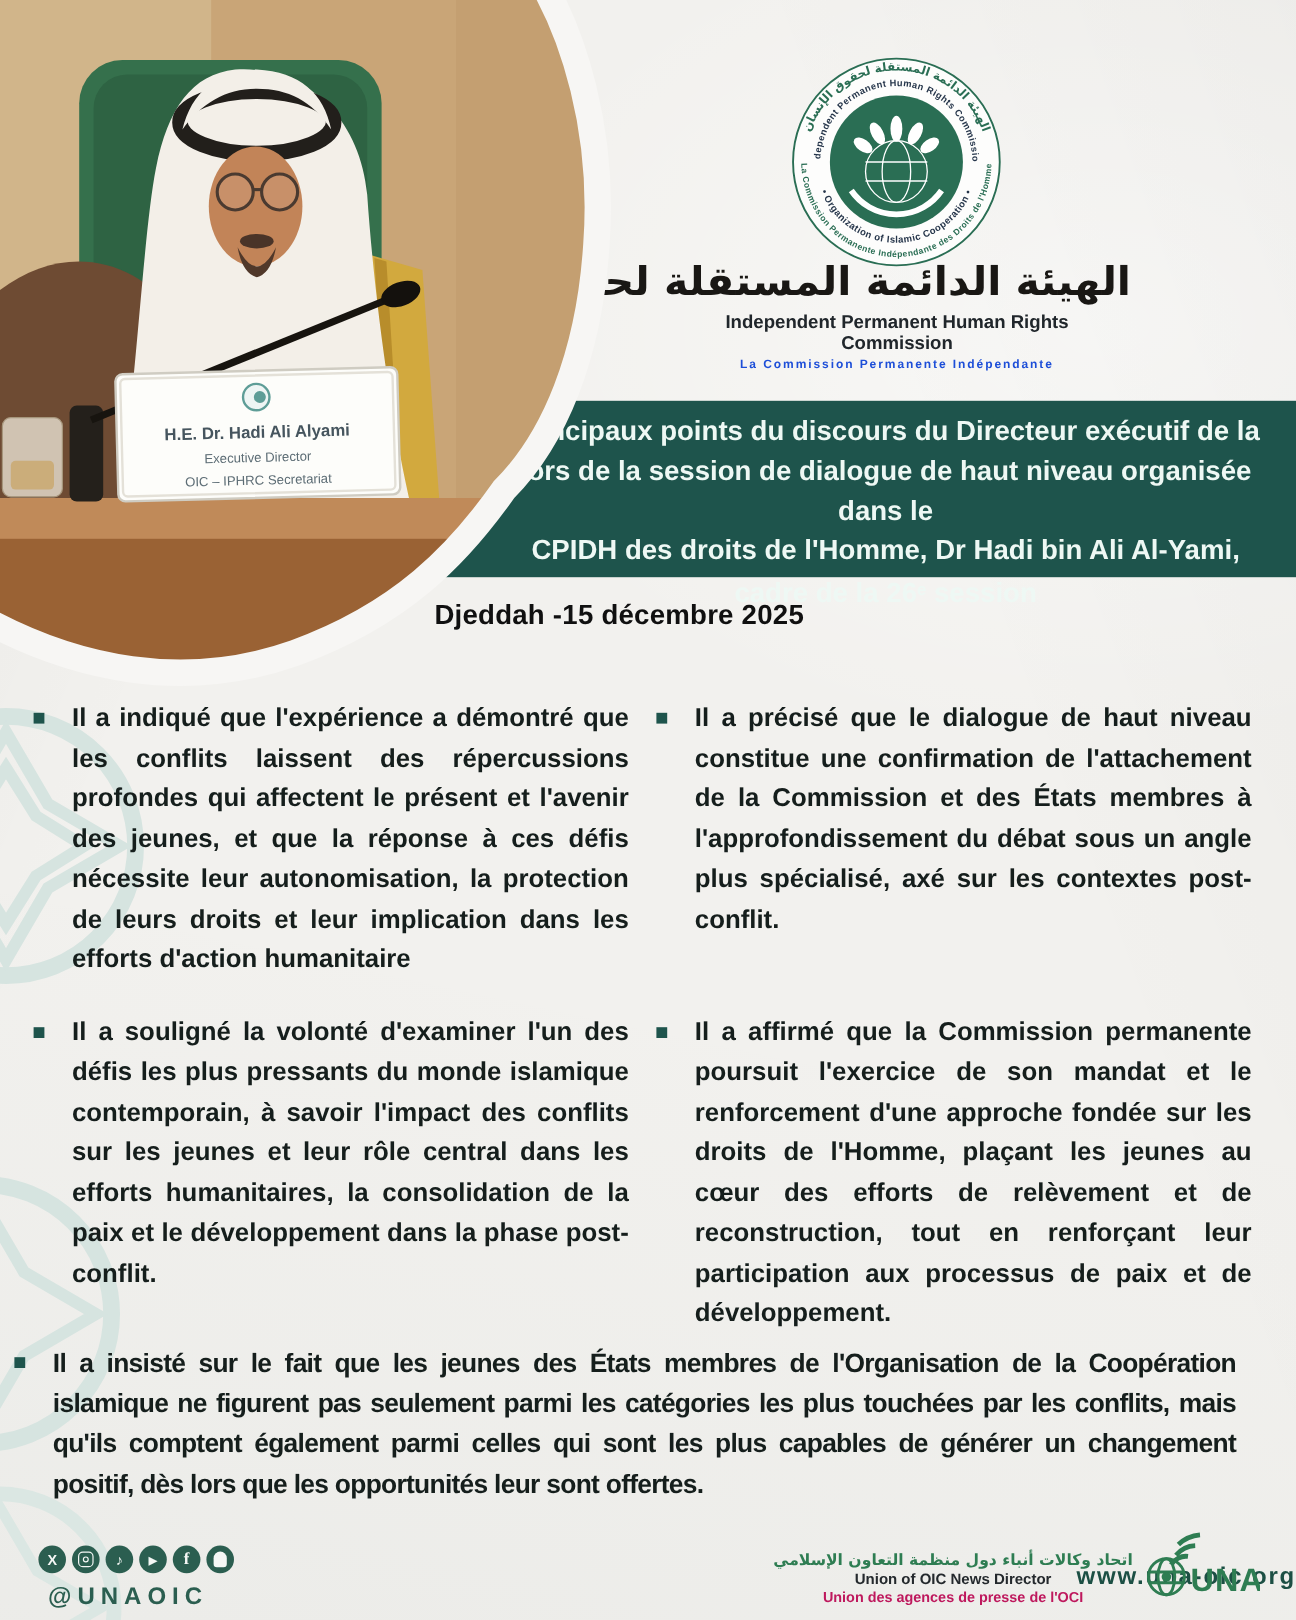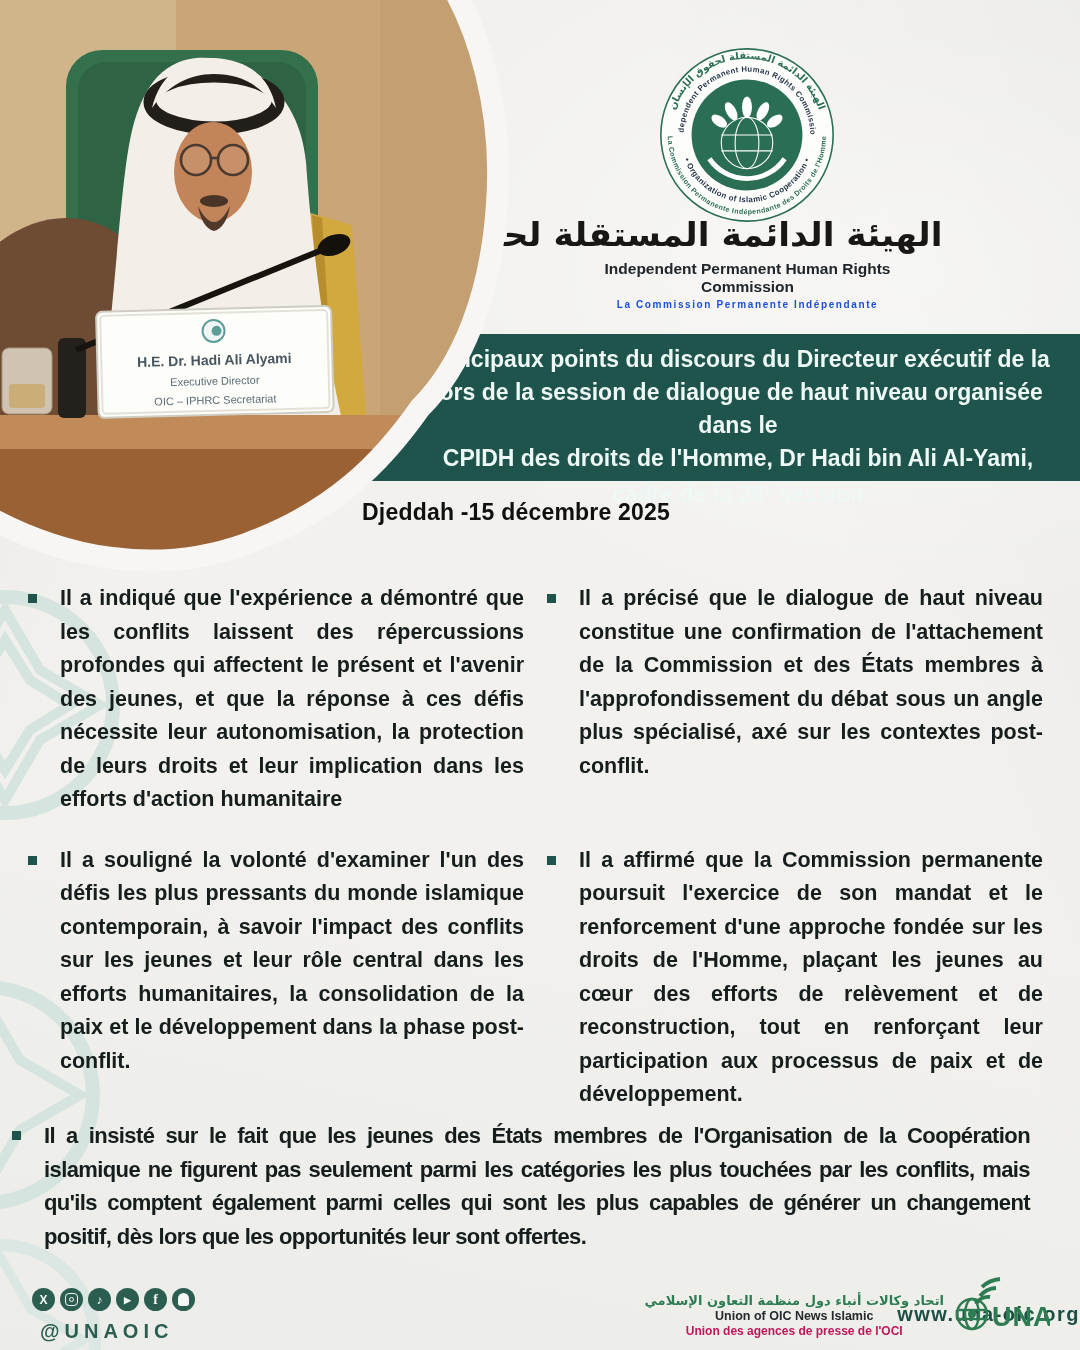--- a/index.html
+++ b/index.html
@@ -257,21 +257,21 @@
         <span class="ghost"></span>
       </span>
   </div>
   <div class="handle">@UNAOIC</div>
 
   <div class="website">www.una-oic.org</div>
 
   <div class="una">
     <div class="una-texts">
       <div class="una-ar">اتحاد وكالات أنباء دول منظمة التعاون الإسلامي</div>
-      <div class="una-en">Union of OIC News Islamic</div>
+      <div class="una-en">Union of OIC News Director</div>
       <div class="una-fr">Union des agences de presse de l'OCI</div>
     </div>
     <svg width="100" height="64" viewBox="0 0 100 64">
       <g stroke="#2e7d52" fill="none" stroke-width="2.4">
         <circle cx="22" cy="40" r="15"></circle>
         <ellipse cx="22" cy="40" rx="7" ry="15"></ellipse>
         <line x1="7" y1="36" x2="37" y2="36"></line>
         <line x1="7" y1="45" x2="37" y2="45"></line>
         <path d="M30,22 A22,22 0 0 1 46,14" stroke-width="4"></path>
         <path d="M32,13 A30,30 0 0 1 50,5" stroke-width="4"></path>

